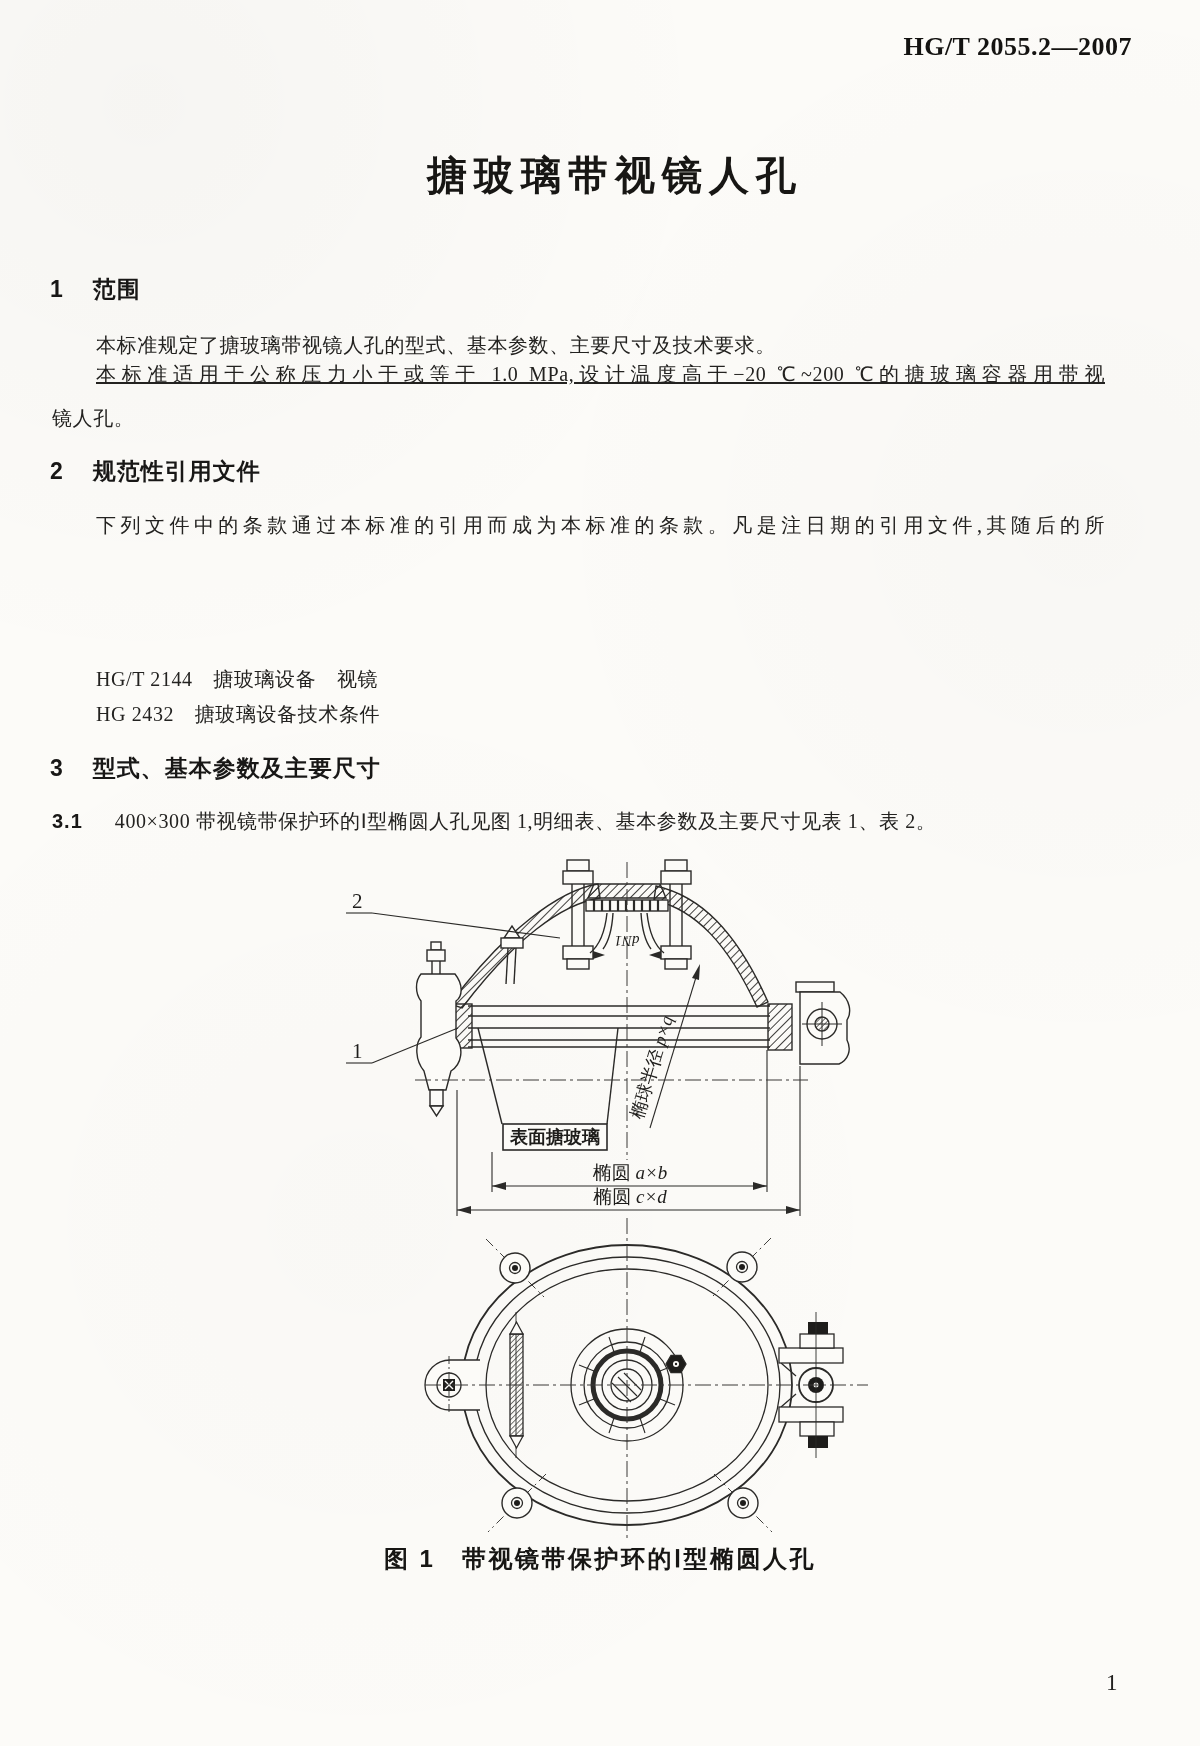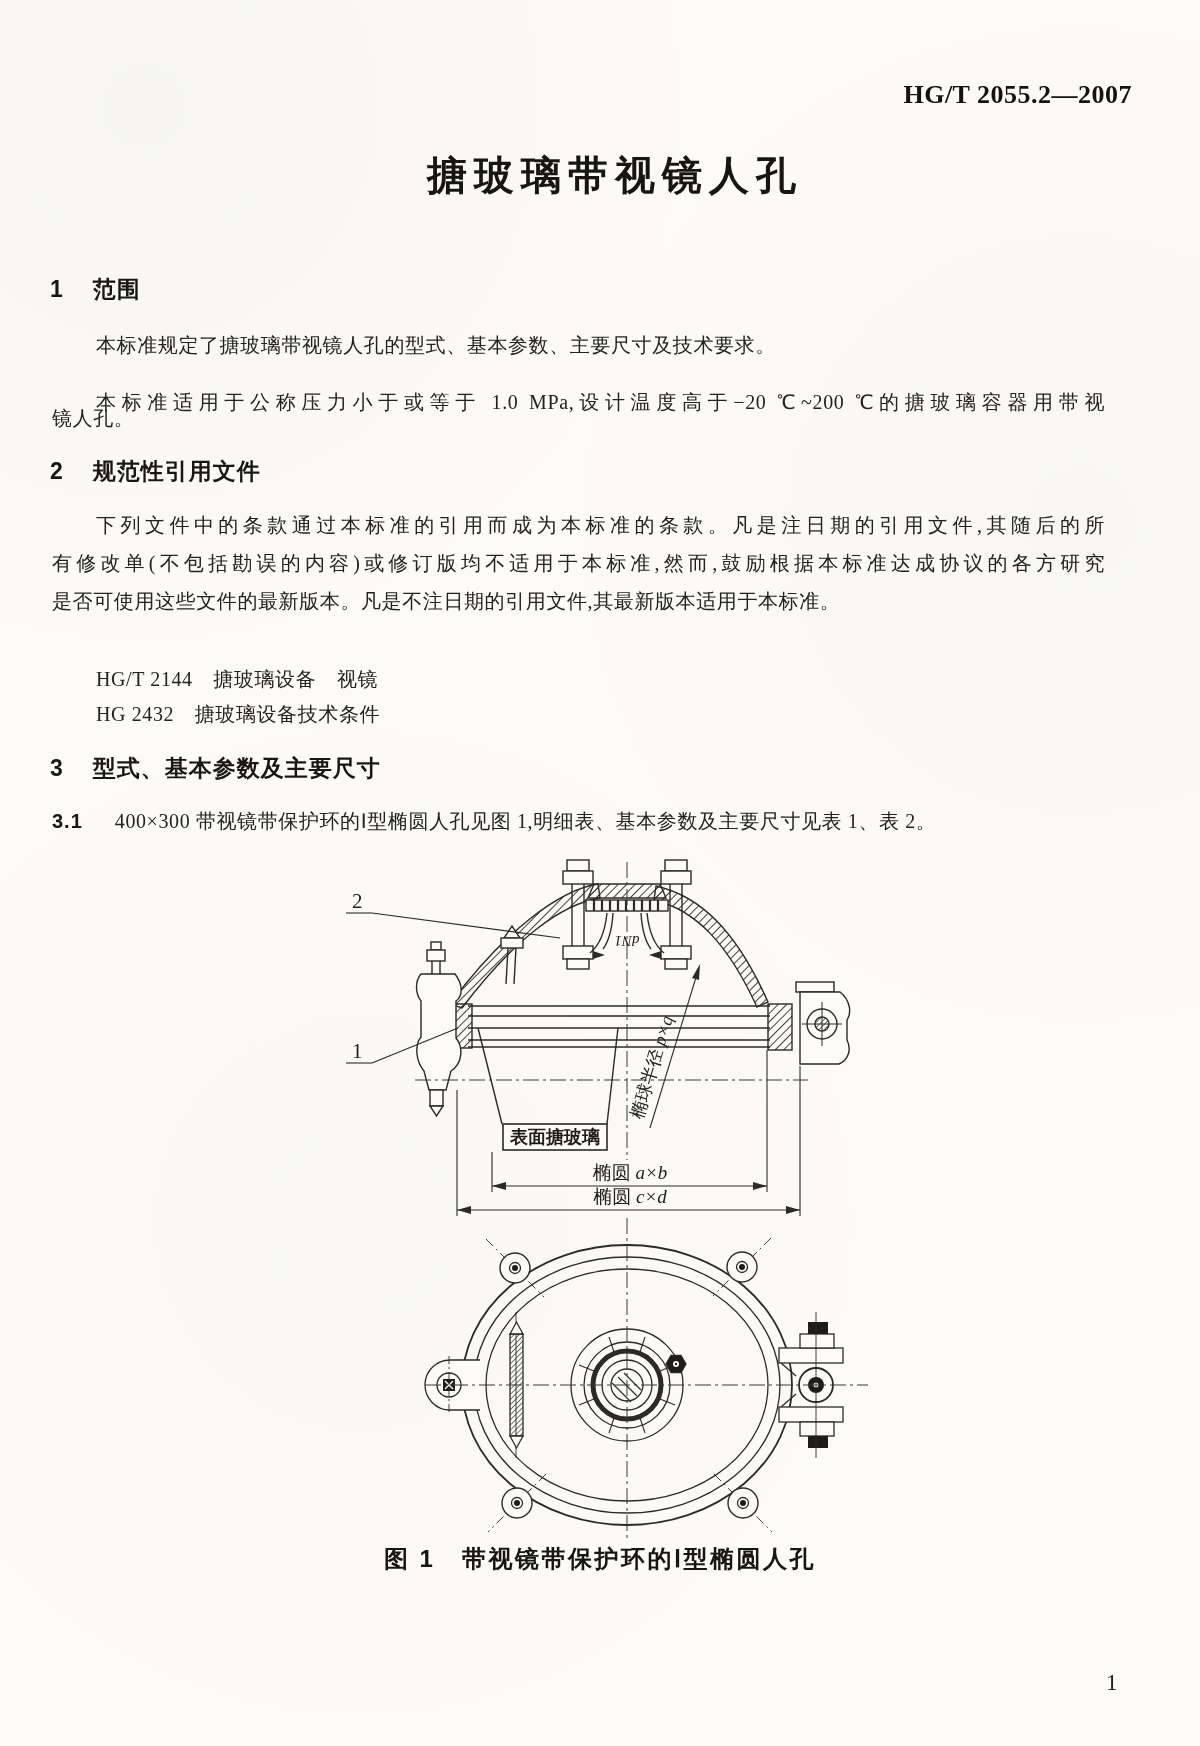--- a/index.html
+++ b/index.html
@@ -14,21 +14,21 @@
       radial-gradient(circle at 90% 30%, rgba(0,0,0,0.015), transparent 35%),
       radial-gradient(circle at 30% 70%, rgba(0,0,0,0.012), transparent 40%);
     font-family:"Liberation Serif", serif;
     color:#1f1e1c;
     overflow:hidden;
   }
   .abs{position:absolute;}
   .hdr{
     position:absolute; top:32px; right:68px;
     font-family:"Liberation Serif", serif;
-    font-weight:bold; font-size:26px; letter-spacing:0.5px; color:#141311;margin-top:48px;
+    font-weight:bold; font-size:26px; letter-spacing:0.5px; color:#141311;
   }
   .title{
     position:absolute; top:148px; left:0; width:1200px;
     text-align:center; padding-left:30px; box-sizing:border-box;
     font-family:"Liberation Sans", sans-serif;
     font-weight:bold; font-size:40px; letter-spacing:7px; color:#171614;
   }
   .h{
     position:absolute; left:50px; display:flex; align-items:baseline;
     font-family:"Liberation Sans", sans-serif;
@@ -67,30 +67,28 @@
 
   <div class="hdr">HG/T 2055.2—2007</div>
 
   <div class="title">搪玻璃带视镜人孔</div>
 
   <div class="h" style="top:274px;">
     <span class="hnum">1</span>
     <span>范围</span>
   </div>
   <div class="bl ind" style="top:331px;">本标准规定了搪玻璃带视镜人孔的型式、基本参数、主要尺寸及技术要求。</div>
-  <div class="bl ind just" style="top:388px;">本标准适用于公称压力小于或等于 1.0 MPa,设计温度高于−20 ℃~200 ℃的搪玻璃容器用带视</div>
+  <div class="bl ind just" style="top:360px;text-decoration:underline;">本标准适用于公称压力小于或等于 1.0 MPa,设计温度高于−20 ℃~200 ℃的搪玻璃容器用带视</div>
   <div class="bl" style="top:404px;">镜人孔。</div>
 
   <div class="h" style="top:456px;">
     <span class="hnum">2</span>
     <span>规范性引用文件</span>
   </div>
   <div class="bl ind just" style="top:511px;">下列文件中的条款通过本标准的引用而成为本标准的条款。凡是注日期的引用文件,其随后的所</div>
-  <div class="bl just" style="top:549px;">有修改单(不包括勘误的内容)或修订版均不适用于本标准,然而,鼓励根据本标准达成协议的各方研究</div>
-  <div class="bl" style="top:587px;">是否可使用这些文件的最新版本。凡是不注日期的引用文件,其最新版本适用于本标准。</div>
   <div class="bl ref" style="top:665px;">HG/T 2144　搪玻璃设备　视镜</div>
   <div class="bl ref" style="top:700px;">HG 2432　搪玻璃设备技术条件</div>
 
   <div class="h" style="top:753px;">
     <span class="hnum">3</span>
     <span>型式、基本参数及主要尺寸</span>
   </div>
   <div class="bl clause" style="top:807px;">
     <span class="cnum">3.1</span>
     <span>400×300 带视镜带保护环的Ⅰ型椭圆人孔见图 1,明细表、基本参数及主要尺寸见表 1、表 2。</span>

